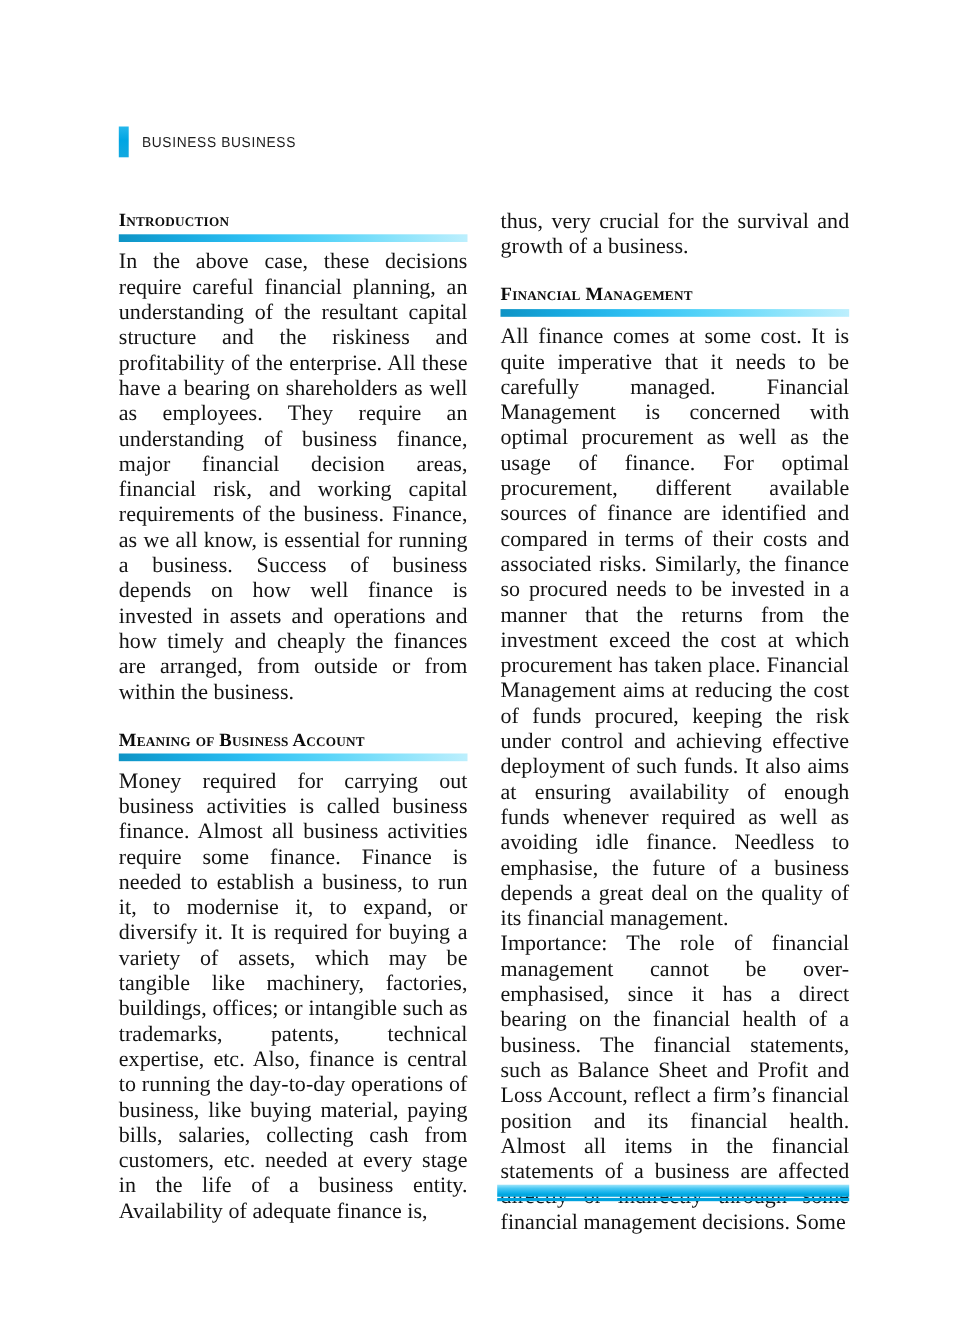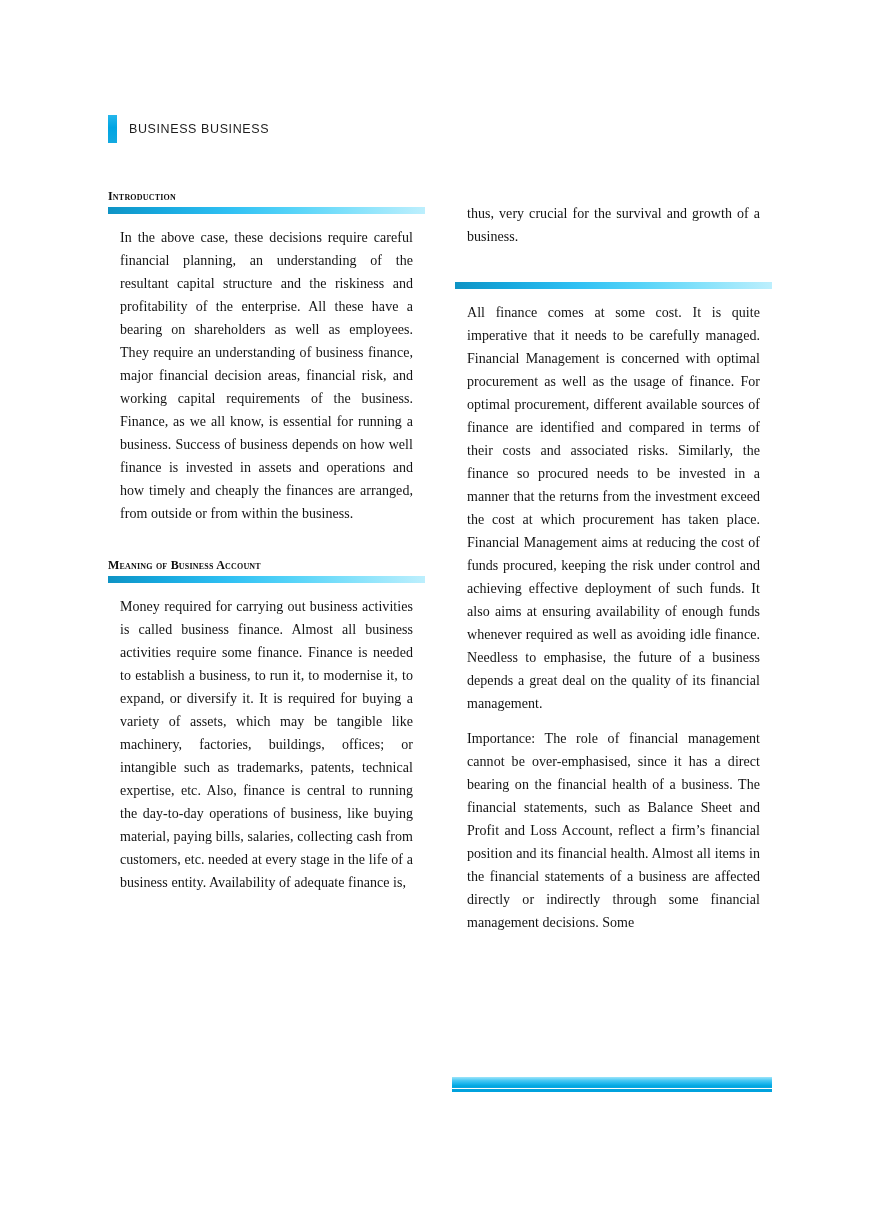--- a/index.html
+++ b/index.html
@@ -61,21 +61,21 @@
     width: 317px;
   }
 
   
   .section {
     margin: 0 0 0 0;
   }
   .section-heading {
     font-family: "Liberation Serif", "DejaVu Serif", serif;
     font-weight: bold;
-    font-size: 12px;
+    font-size: 17px;
     letter-spacing: 0.2px;
     color: #0d0d0d;
     font-variant: small-caps;
     line-height: 1.15;
     margin: 0 0 3px 0;
     white-space: nowrap;
   }
   .section-rule {
     height: 7px;
     width: 100%;
@@ -84,22 +84,22 @@
         #16a7dd 16%,
         #2fc0f3 38%,
         #55d3f8 58%,
         #86e2fb 78%,
         #bdeffd 100%);
     margin-bottom: 7px;
   }
 
   
   p.body {
-    margin: 12px;
-    font-size: 14px;
+    margin: 0;
+    font-size: 20px;
     line-height: 23.0px;
     text-align: justify;
     text-justify: inter-word;
     color: #131313;
     letter-spacing: 0.05px;
     -webkit-hyphens: manual;
     hyphens: manual;
   }
   p.body + p.body { margin-top: 0; }
 
@@ -162,20 +162,21 @@
 
     </div>
 
     <div class="col">
 
       <p class="body">thus, very crucial for the survival and growth of a business.</p>
 
       <div class="gap-before-heading"></div>
 
       <div class="section">
+        <div class="section-heading">Financial Management</div>
         <div class="section-rule"></div>
         <p class="body">All finance comes at some cost. It is quite imperative that it needs to be carefully managed. Financial Management is concerned with optimal procurement as well as the usage of finance. For optimal procurement, different available sources of finance are identified and compared in terms of their costs and associated risks. Similarly, the finance so procured needs to be invested in a manner that the returns from the investment exceed the cost at which procurement has taken place. Financial Management aims at reducing the cost of funds procured, keeping the risk under control and achieving effective deployment of such funds. It also aims at ensuring availability of enough funds whenever required as well as avoiding idle finance. Needless to emphasise, the future of a business depends a great deal on the quality of its financial management.</p>
         <p class="body"><span class="ital">Importance:</span><span> The role of financial management cannot be over-emphasised, since it has a direct bearing on the financial health of a business. The financial statements, such as Balance Sheet and Profit and Loss Account, reflect a firm’s financial position and its financial health. Almost all items in the financial statements of a business are affected directly or indirectly through some financial management decisions. Some</span></p>
       </div>
 
     </div>
 
   </div>
 
   <div class="footer-bar"></div>

